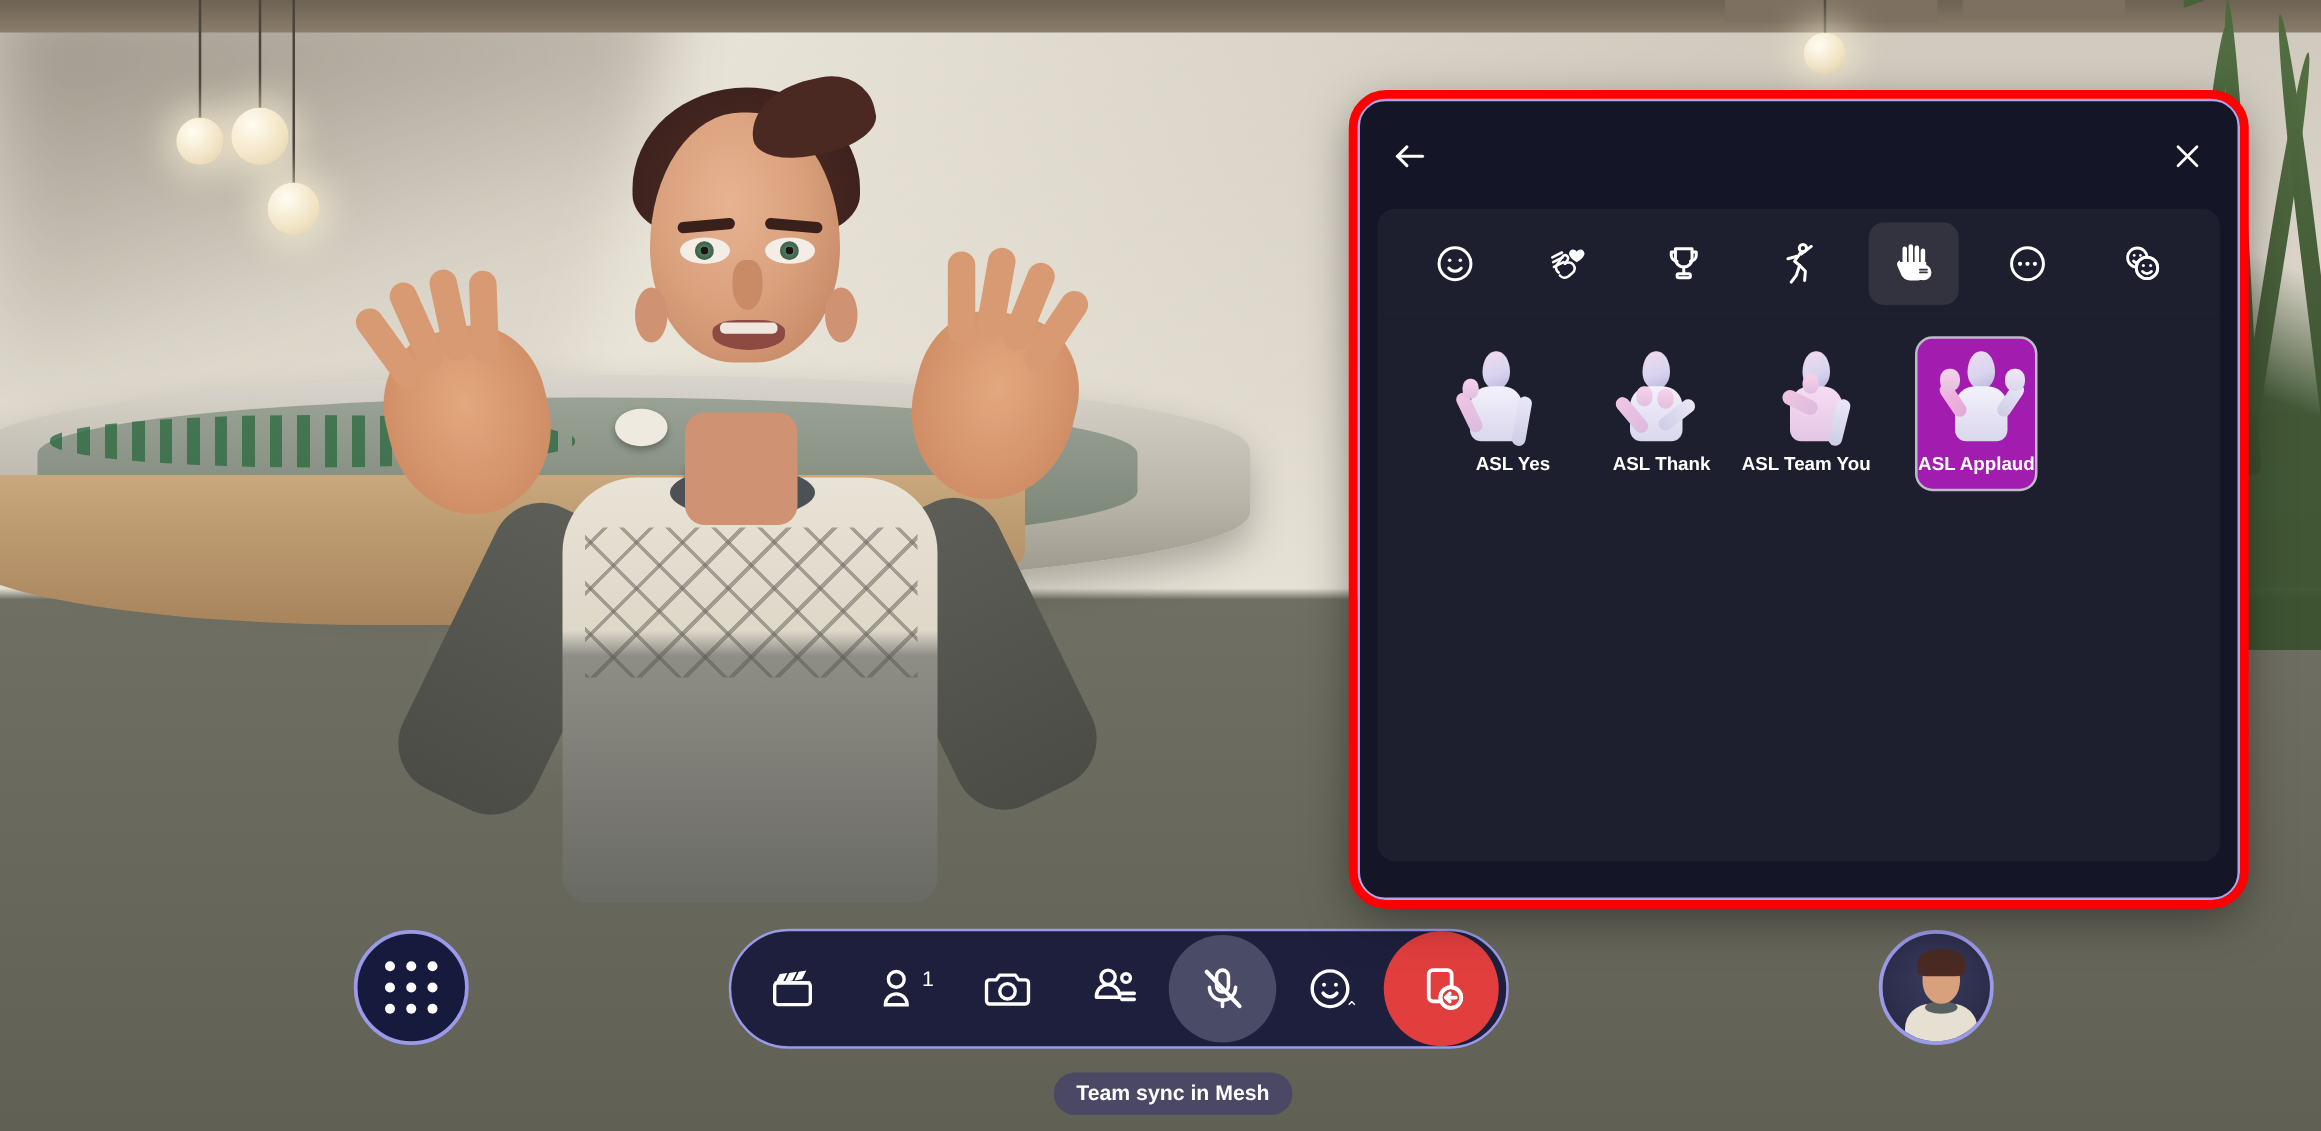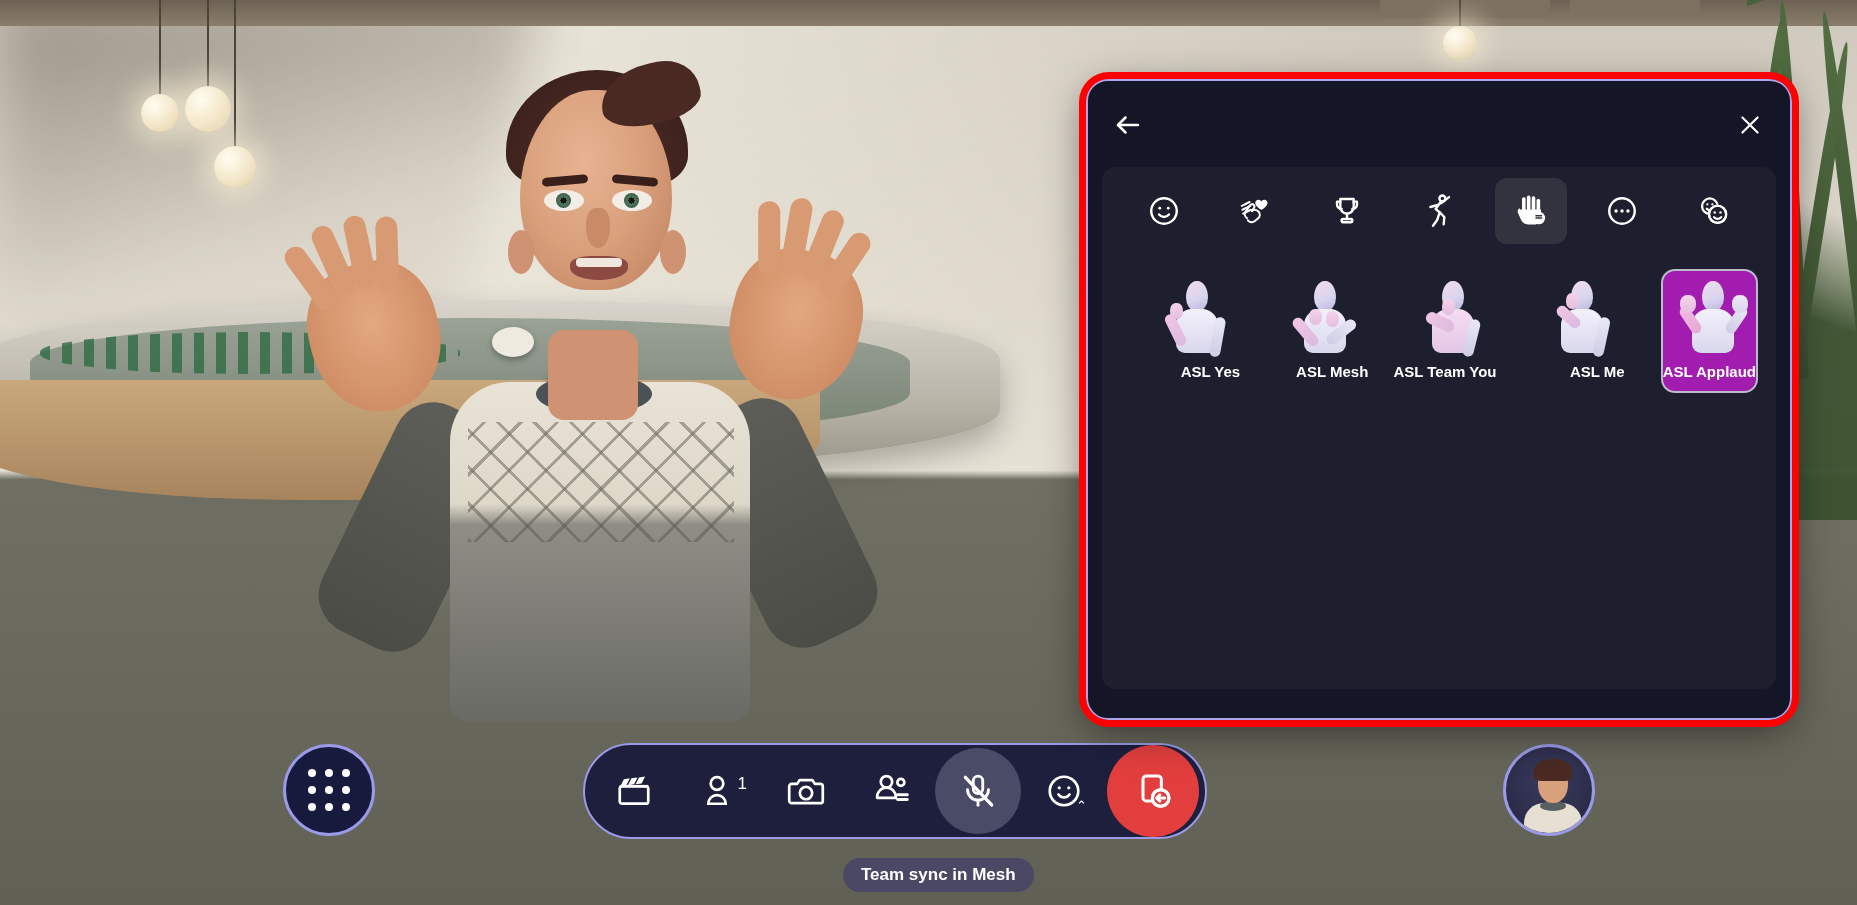--- a/index.html
+++ b/index.html
@@ -501,49 +501,37 @@
       <div class="thumb">
         <div class="mini">
           <div class="m-head"></div>
             <div class="m-body"></div>
           <div class="m-armL" style="left:18px;top:38px;transform:rotate(-40deg);"></div>
           <div class="m-handL" style="left:27px;top:32px;"></div>
           <div class="m-armR" style="left:54px;top:38px;transform:rotate(52deg);"></div>
           <div class="m-handR" style="left:44px;top:34px;"></div>
         </div>
       </div>
-      <div class="rlabel">ASL Mesh</div>
+      <div class="rlabel">ASL Thank</div>
     </div>
 
     <div class="reaction">
       <div class="thumb">
         <div class="mini">
           <div class="m-head"></div>
           <div class="m-body" style="background:linear-gradient(to bottom,#f6ddf2,#e3c6e6);"></div>
           <div class="m-armL" style="left:24px;top:30px;transform:rotate(-64deg);width:12px;height:30px;"></div>
           <div class="m-handL" style="left:32px;top:22px;"></div>
           <div class="m-armR" style="left:56px;top:42px;transform:rotate(14deg);height:38px;"></div>
         </div>
       </div>
       <div class="rlabel">ASL Team You</div>
     </div>
 
 
-    <div class="reaction">
-      <div class="thumb">
-        <div class="mini">
-          <div class="m-head"></div>
-            <div class="m-body"></div>
-          <div class="m-armL" style="left:24px;top:26px;transform:rotate(-48deg);height:28px;"></div>
-          <div class="m-handL" style="left:27px;top:16px;"></div>
-          <div class="m-armR" style="left:57px;top:40px;transform:rotate(12deg);height:40px;"></div>
-        </div>
-      </div>
-      <div class="rlabel">ASL Me</div>
-    </div>
 
     <div class="reaction selected">
       <div class="thumb">
         <div class="mini">
           <div class="m-head"></div>
             <div class="m-body"></div>
           <div class="m-armL" style="left:15px;top:28px;transform:rotate(-34deg);height:30px;background:linear-gradient(to bottom,#f2b9e0,#e4a9d6);"></div>
           <div class="m-handL" style="left:10px;top:18px;width:16px;height:18px;"></div>
           <div class="m-armR" style="left:61px;top:28px;transform:rotate(34deg);height:30px;"></div>
           <div class="m-handR" style="left:62px;top:18px;width:16px;height:18px;background:linear-gradient(to bottom,#eeeaf8,#dad6ec);"></div>

